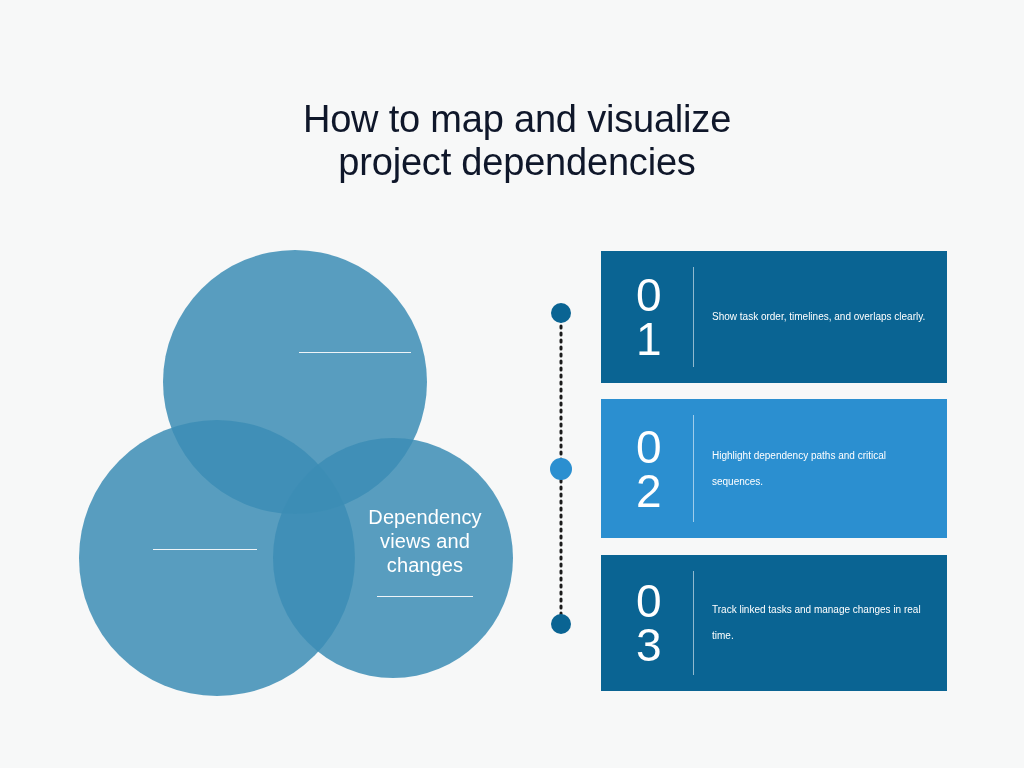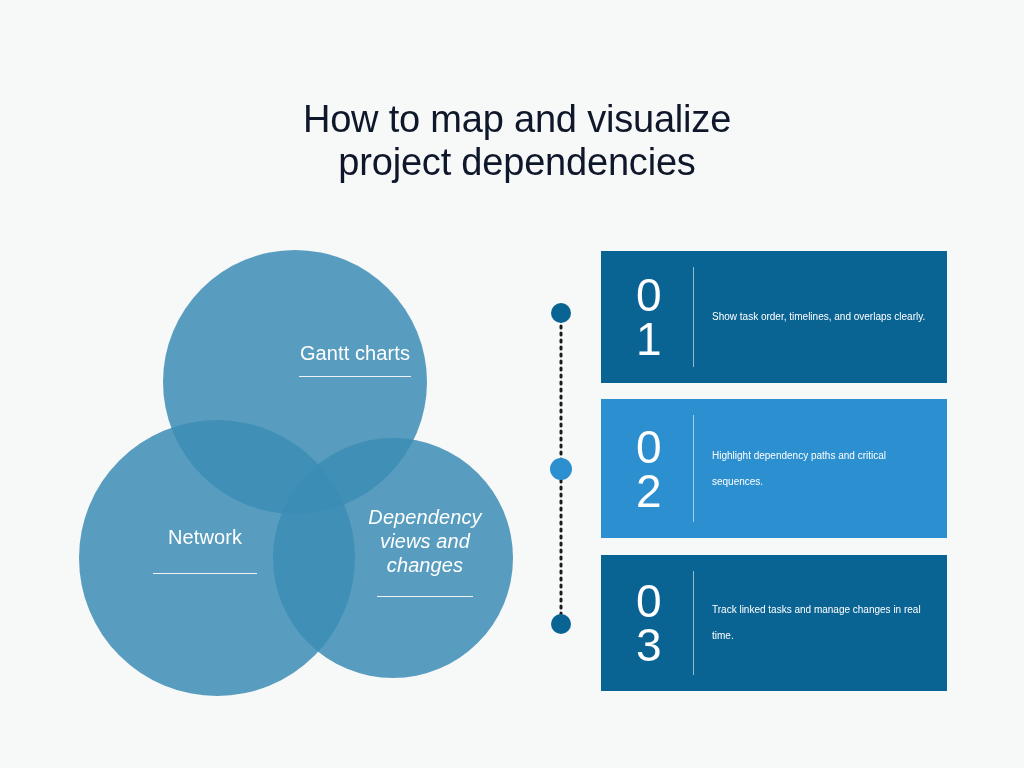--- a/index.html
+++ b/index.html
@@ -68,21 +68,20 @@
     left: 55px;
     top: 290px;
     width: 180px;
   }
   .lbl-left .rule { width: 104px; margin-top: 24px; }
 
   .lbl-right {
     left: 270px;
     top: 270px;
     width: 190px;
-    font-style: italic;
   }
   .lbl-right .rule { width: 96px; margin-top: 19px; }
 
   
   .connector {
     position: absolute;
     left: 543px;
     top: 296px;
     width: 36px;
     height: 344px;
@@ -150,26 +149,24 @@
 <div class="venn">
   <svg class="venn-svg" width="480" height="470" viewBox="0 0 480 470">
     <g>
       <circle cx="235" cy="147" r="132" fill="#3c8db5" fill-opacity="0.85"></circle>
       <circle cx="157" cy="323" r="138" fill="#3c8db5" fill-opacity="0.85"></circle>
       <circle cx="333" cy="323" r="120" fill="#3c8db5" fill-opacity="0.85"></circle>
     </g>
   </svg>
 
   <div class="venn-label lbl-top">
-    <span class="ln">Gantt charts</span>
     <span class="rule"></span>
   </div>
 
   <div class="venn-label lbl-left">
-    <span class="ln">Network</span>
     <span class="rule"></span>
   </div>
 
   <div class="venn-label lbl-right">
     <span class="ln">Dependency</span>
     <span class="ln">views and</span>
     <span class="ln">changes</span>
     <span class="rule"></span>
   </div>
 </div>

